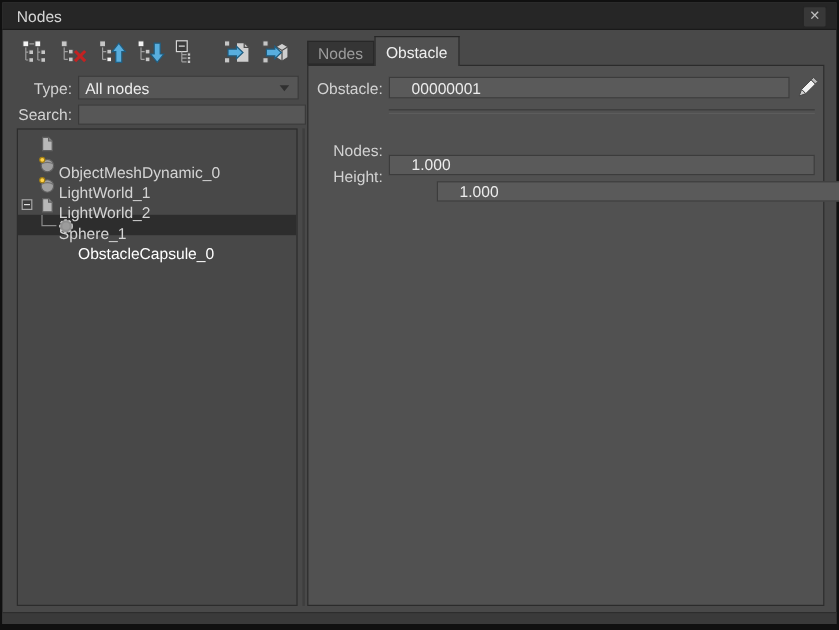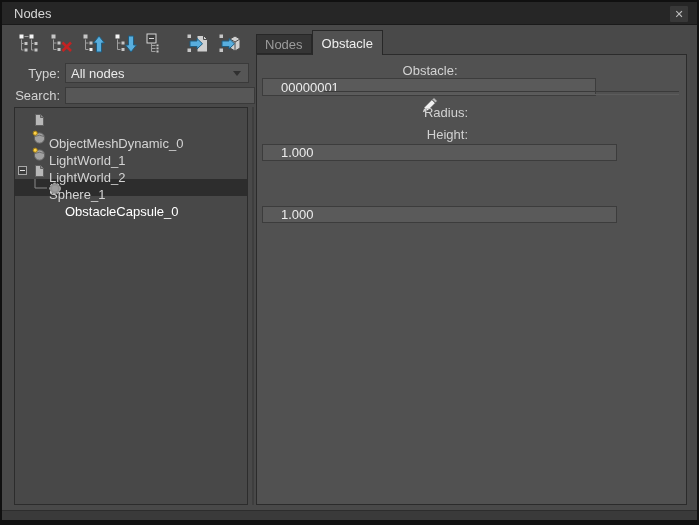--- a/index.html
+++ b/index.html
@@ -60,21 +60,21 @@
   .tabbar{position:absolute;left:254px;top:28px;height:24px;display:flex;align-items:flex-end;z-index:3;}
   .tab{box-sizing:border-box;font-size:13px;display:flex;align-items:center;justify-content:center;
        cursor:pointer;}
   .tab.inactive{height:20px;background:#353535;border:1px solid #272727;color:#9c9c9c;
                 padding:0 8px;}
   .tab.active{height:25px;background:#515151;border:1px solid #272727;border-bottom:none;
               color:#efefef;padding:0 9px;margin-bottom:-1px;}
   .right-panel{position:absolute;left:254px;top:52px;width:431px;height:451px;background:#515151;
                border:1px solid #2b2b2b;box-sizing:border-box;z-index:1;}
 
-  .prow{position:absolute;display:flex;align-items:center;flex-direction:column;}
+  .prow{position:absolute;display:flex;align-items:center;}
   .plabel{width:62px;text-align:right;color:#d2d2d2;font-size:13px;flex:none;}
   .pfield{margin-left:5px;height:18px;box-sizing:border-box;background:#5a5a5a;
           border:1px solid #3c3c3c;color:#ececec;font-size:13px;padding:0 18px;outline:none;
           font-family:"Liberation Sans",sans-serif;}
   .pfield.id{width:334px;}
   .pfield.num{width:355px;height:17px;margin-top:24px;}
   .edit-btn{margin-left:4px;width:22px;height:20px;background:transparent;border:none;padding:0;
             display:flex;align-items:center;justify-content:center;cursor:pointer;}
   .separator{position:absolute;left:67px;top:36px;width:355px;height:2px;
              border-top:1px solid #3a3a3a;border-bottom:1px solid #5c5c5c;}
@@ -268,21 +268,21 @@
             <polygon points="3,17 5,11.5 8.5,15" fill="#cfcfcf" stroke="#444" stroke-width="0.8"></polygon>
             <polygon points="5,11.5 13,3.5 16.5,7 8.5,15" fill="#f0f0f0" stroke="#444" stroke-width="0.8"></polygon>
             <polygon points="13,3.5 15,1.5 18.5,5 16.5,7" fill="#b8b8b8" stroke="#444" stroke-width="0.8"></polygon>
           </svg>
         </button>
       </div>
 
       <div class="separator"></div>
 
       <div class="prow" style="left:0;top:50px;">
-        <span class="plabel">Radius:</span>
+        <span class="plabel">Nodes:</span>
         <input class="pfield num" type="text" value="1.000" style="">
       </div>
 
       <div class="prow" style="left:0;top:72px;gap:40px;">
         <span class="plabel">Height:</span>
         <input class="pfield num" type="text" value="1.000" style="">
       </div>
 
     </div>
 

